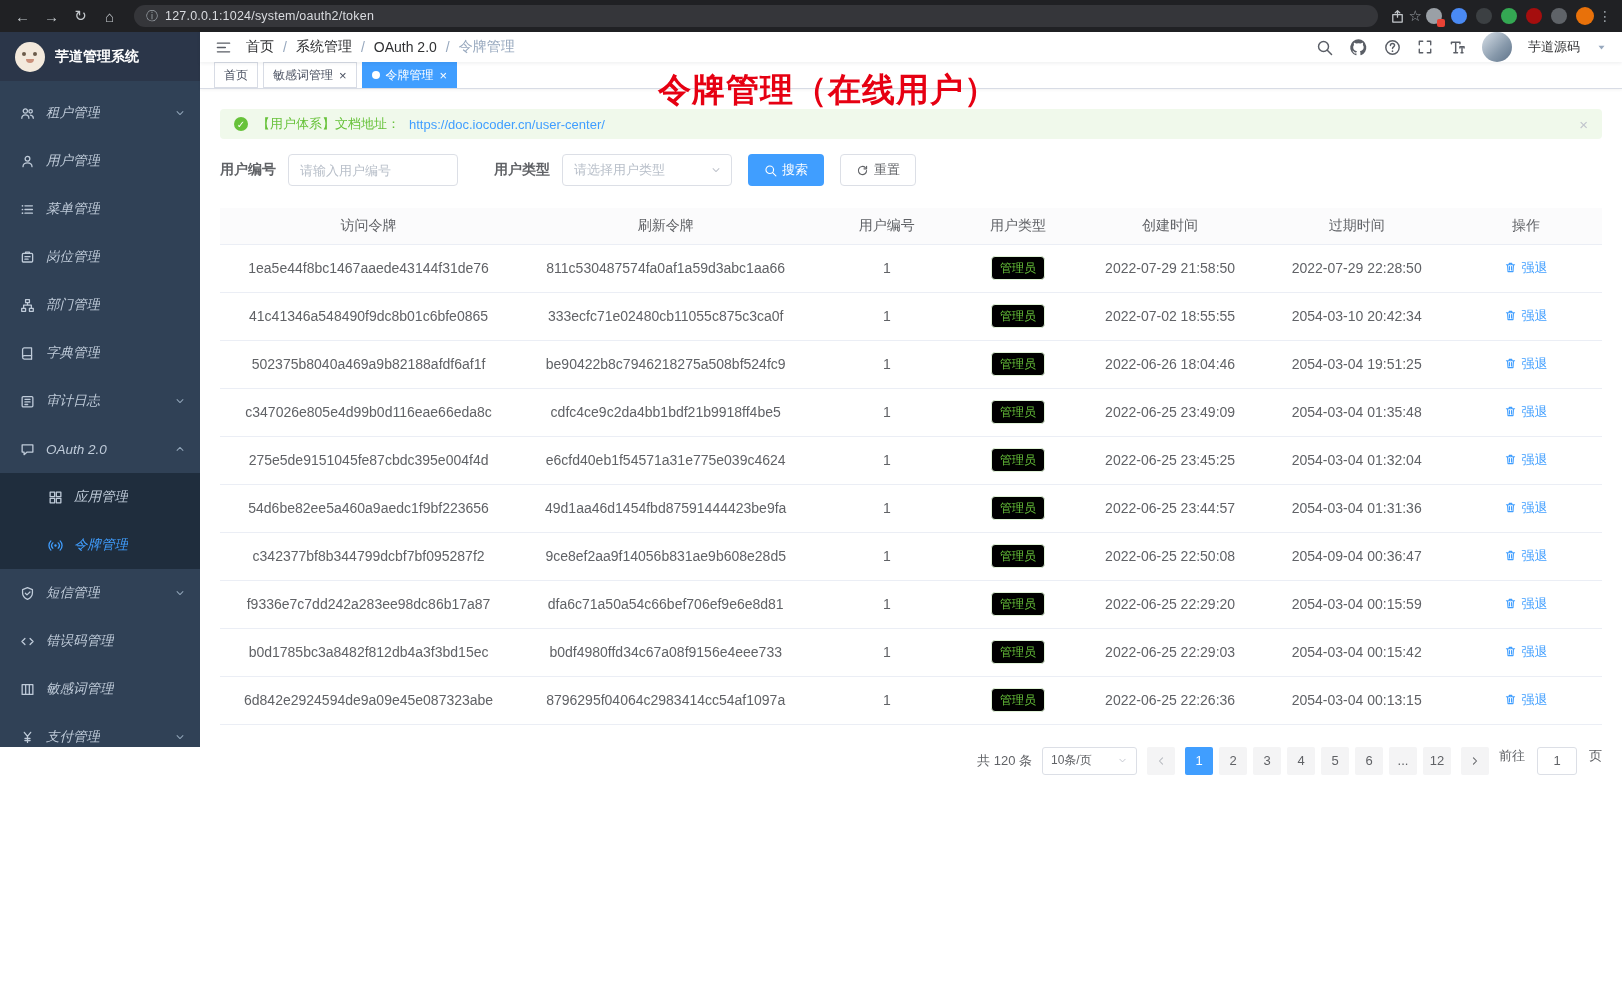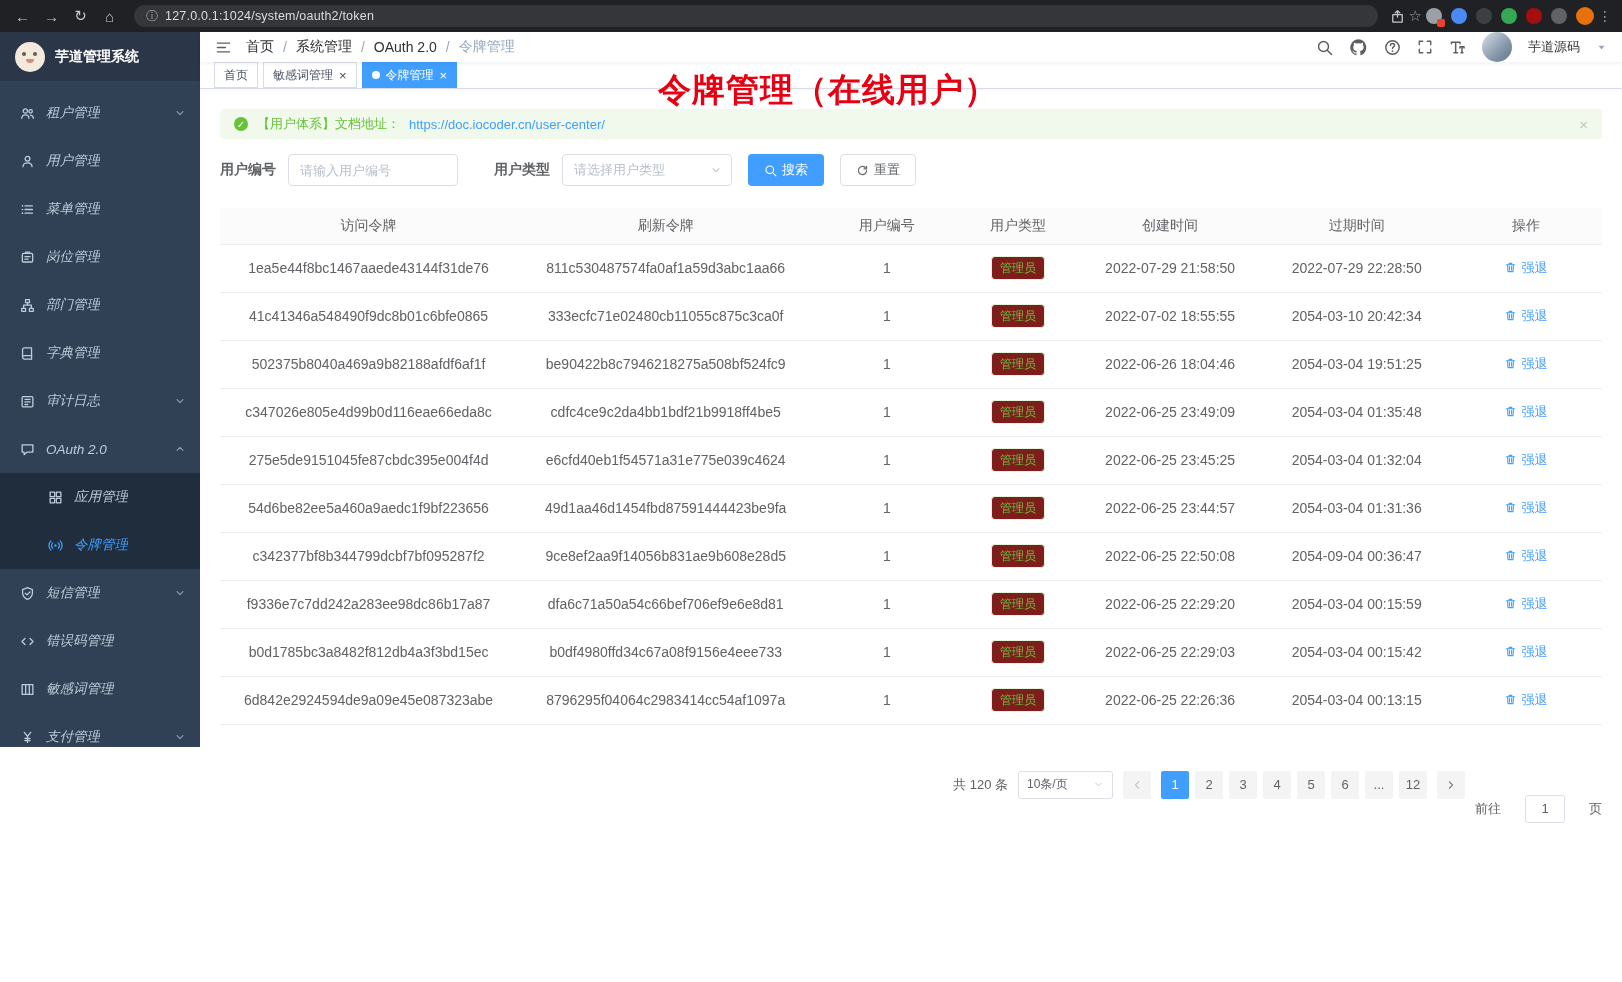--- a/index.html
+++ b/index.html
@@ -64,30 +64,30 @@
   .fsel{width:170px;height:32px;border:1px solid #dcdfe6;border-radius:4px;padding:0 9px 0 11px;font-size:13px;color:#b8bfc9;display:flex;align-items:center;justify-content:space-between;margin-right:6px;cursor:pointer;background:#fff;}
   .fsel .sc{color:#c0c4cc;}
   .gap{width:16px;}
   .btn{height:32px;border-radius:4px;font-size:13px;display:inline-flex;align-items:center;gap:5px;padding:0 15px;cursor:pointer;border:1px solid transparent;background:#fff;}
   .btn.primary{background:#409eff;color:#fff;}
   .btn.plain{color:#606266;border-color:#dcdfe6;margin-left:6px;}
   
   table{width:100%;border-collapse:collapse;table-layout:fixed;margin-top:22px;}
   th{height:36px;font-size:14px;font-weight:normal;color:#606266;background:#fbfbfc;border-bottom:1px solid #ebeef5;text-align:center;white-space:nowrap;}
   td{height:48px;font-size:14px;color:#606266;border-bottom:1px solid #ebeef5;text-align:center;white-space:nowrap;overflow:hidden;}
-  .badge{display:inline-block;background:#7f1d1d;border:1px solid #e1f3d8;color:#67c23a;font-size:12px;line-height:1;padding:5px 8px;border-radius:4px;}
+  .badge{display:inline-block;background:#000000;border:1px solid #e1f3d8;color:#67c23a;font-size:12px;line-height:1;padding:5px 8px;border-radius:4px;}
   .act{color:#409eff;font-size:13px;display:inline-flex;align-items:center;gap:4px;cursor:pointer;}
   
   .pagination{display:flex;align-items:center;justify-content:flex-end;gap:10px;margin-top:22px;font-size:13px;color:#606266;}
   .psel{width:95px;height:28px;border:1px solid #dcdfe6;border-radius:3px;display:flex;align-items:center;justify-content:space-between;padding:0 8px;font-size:12px;color:#606266;background:#fff;cursor:pointer;}
   .pages{display:flex;align-items:center;gap:6px;}
   .pb{min-width:28px;height:28px;padding:0 4px;background:#f4f4f5;border-radius:2px;display:flex;align-items:center;justify-content:center;font-size:13px;color:#606266;cursor:pointer;}
   .pb.active{background:#409eff;color:#fff;}
   .pb.prev{color:#b6b9bf;}
-  .goto{display:flex;align-items:center;gap:24px;margin-top:48px;}
+  .goto{display:flex;align-items:flex-start;gap:12px;}
   .goto-in{width:40px;height:28px;border:1px solid #dcdfe6;border-radius:3px;text-align:center;font-size:13px;color:#606266;outline:none;}
 </style>
 </head>
 <body>
 
 <div class="chrome">
   <span class="nic">←</span>
   <span class="nic">→</span>
   <span class="nic">↻</span>
   <span class="nic">⌂</span>

